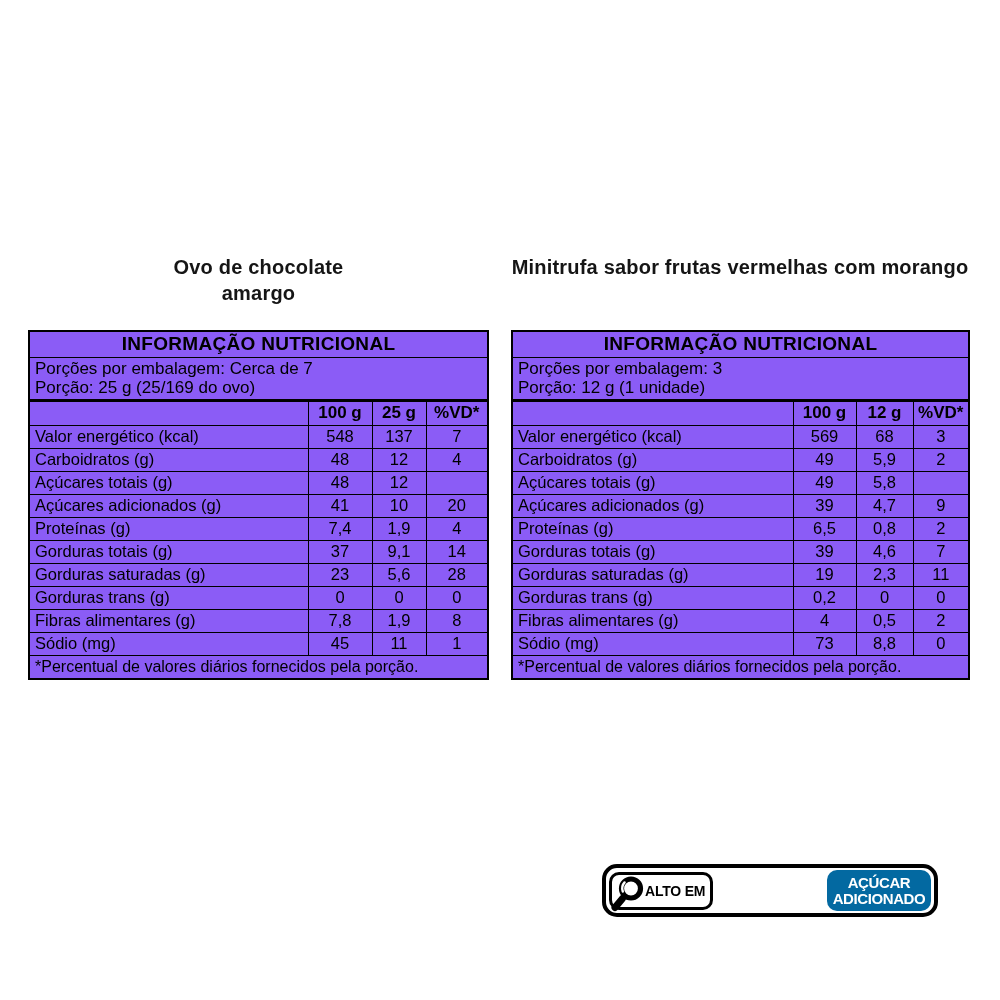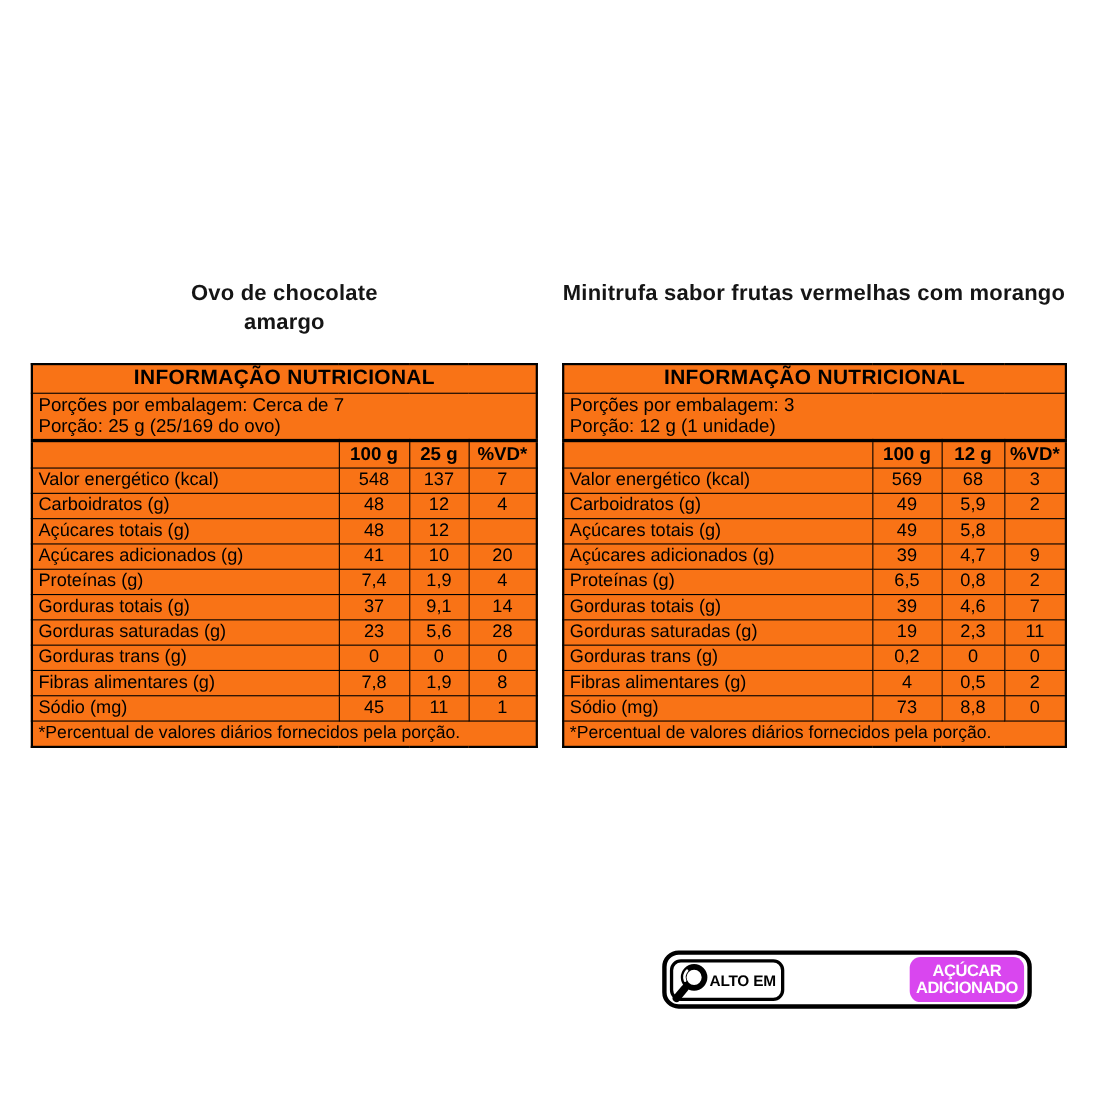--- a/index.html
+++ b/index.html
@@ -16,21 +16,21 @@
     position:absolute; text-align:center; font-weight:bold;
     font-size:20px; line-height:26px; letter-spacing:.2px; color:#151515;
   }
   .title div { white-space:nowrap; }
   .title-left  { left:28px;  top:254px; width:461px; }
   .title-right { left:495px; top:254px; width:490px; }
 
   
   table.nutri {
     position:absolute; top:330px; border-collapse:collapse;
-    table-layout:fixed; background:#f97316;
+    table-layout:fixed; background:#8b5cf6;
   }
   .nutri-left  { left:28px;  width:461px; }
   .nutri-right { left:511px; width:459px; }
   table.nutri { border:2px solid #000; }
   .nutri td, .nutri th { border:1px solid #000; vertical-align:middle; }
 
   .t-head td {
     font-weight:bold; font-size:19px; text-align:center;
     height:26px; letter-spacing:.3px;
   }
@@ -53,21 +53,21 @@
   }
   .badge-prefix {
     width:104px; height:38px; background:#fff; border:3px solid #000;
     border-radius:10px; display:flex; align-items:center;
     font-weight:bold; font-size:14px; letter-spacing:-.2px;
     overflow:visible; position:relative; white-space:nowrap;
   }
   .badge-prefix svg { margin-left:-1px; margin-top:6px; flex:0 0 auto; overflow:visible; }
   .badge-prefix .prefix-text { margin-left:-2px; }
   .badge-tag {
-    width:104px; height:41px; background:#d946ef; color:#fff;
+    width:104px; height:41px; background:#0369a1; color:#fff;
     border-radius:10px; display:flex; flex-direction:column;
     align-items:center; justify-content:center;
     font-weight:bold; font-size:15px; line-height:15.5px; letter-spacing:-.4px;
     white-space:nowrap;
   }
 </style>
 </head>
 <body>
 
 <div class="canvas">

